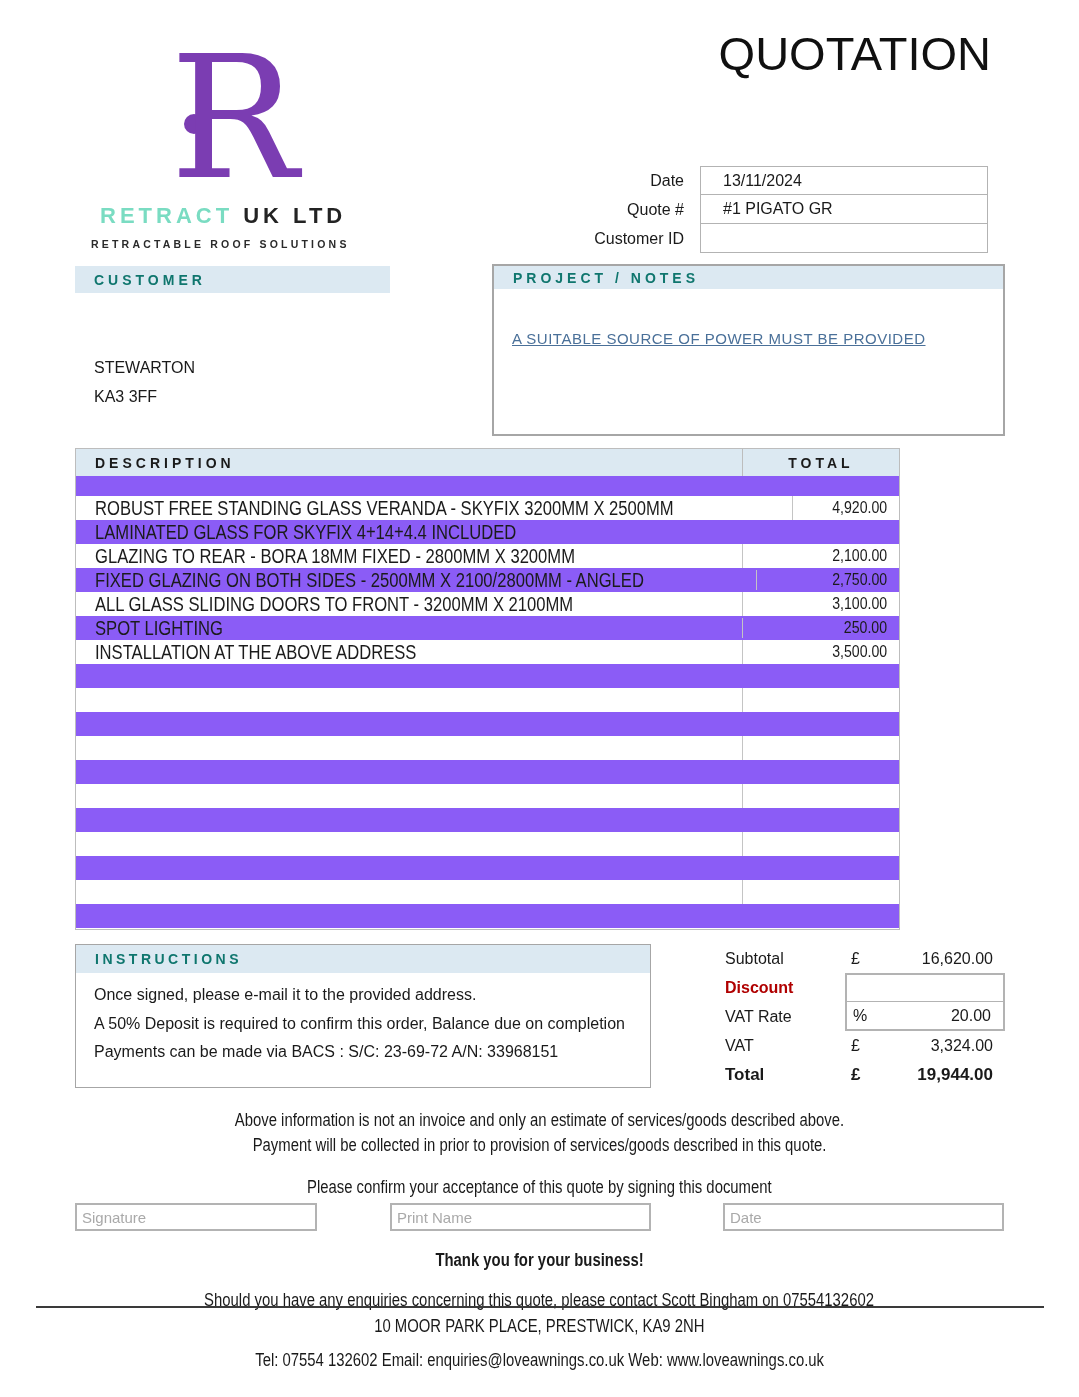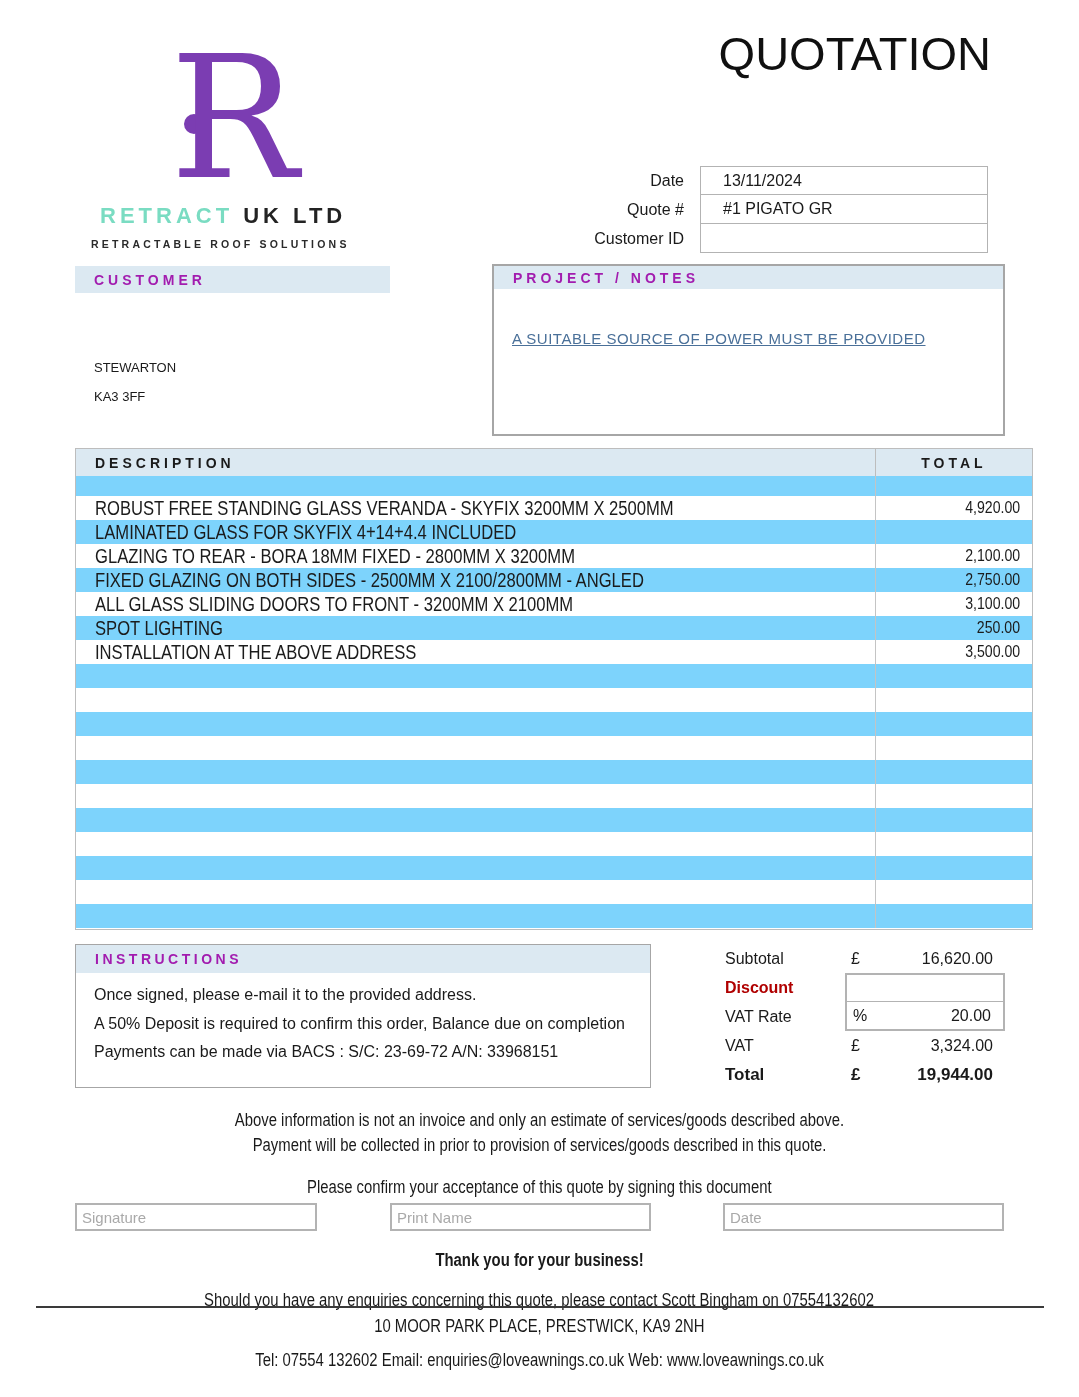--- a/index.html
+++ b/index.html
@@ -23,38 +23,38 @@
   .quotation-title { position:absolute; top:26px; right:88px; font-size:47px; font-weight:400; color:#101010; letter-spacing:0px; }
 
   
   .meta { position:absolute; left:545px; top:166px; width:459px; }
   .meta-row { display:flex; height:29px; align-items:center; }
   .meta-label { width:155px; text-align:right; padding-right:16px; font-size:16px; color:#1a1a1a; }
   .meta-box { width:288px; height:29px; border:1.5px solid #b3b3b3; display:flex; align-items:center; padding-left:22px; font-size:16px; background:#fff; }
   .meta-row + .meta-row .meta-box { border-top:none; }
 
   
-  .sec-header { background:#dce9f2; font-size:14px; font-weight:700; letter-spacing:4px; color:#a21caf; display:flex; align-items:center; padding-left:19px; }
+  .sec-header { background:#dce9f2; font-size:14px; font-weight:700; letter-spacing:4px; color:#0f766e; display:flex; align-items:center; padding-left:19px; }
 
   
   .customer-bar { position:absolute; left:75px; top:266px; width:315px; height:27px; }
-  .customer-lines { position:absolute; left:94px; top:353px; font-size:13px; line-height:29px; color:#1a1a1a; }
+  .customer-lines { position:absolute; left:94px; top:353px; font-size:16px; line-height:29px; color:#1a1a1a; }
 
   
   .project-box { position:absolute; left:492px; top:264px; width:513px; height:172px; border:2px solid #a6a6a6; background:#fff; }
   .project-box .sec-header { height:23px; margin:0; }
   .project-note { position:absolute; left:18px; top:64px; font-size:15px; letter-spacing:.5px; color:#4a7099; text-decoration:underline; }
 
   
-  .items-table { position:absolute; left:75px; top:448px; width:958px; height:482px; border:1.5px solid #bdbdbd; background:#fff; }
+  .items-table { position:absolute; left:75px; top:448px; width:825px; height:482px; border:1.5px solid #bdbdbd; background:#fff; }
   .items-head { display:flex; height:27px; background:#dce9f2; }
   .items-head .h-desc { flex:1; display:flex; align-items:center; padding-left:19px; font-size:14px; font-weight:700; letter-spacing:4px; }
   .items-head .h-total { width:157px; display:flex; align-items:center; justify-content:center; font-size:14px; font-weight:700; letter-spacing:4px; border-left:1.5px solid #bdbdbd; }
   .trow { display:flex; height:24px; background:#fff; }
-  .trow.alt { background:#7dd3fc; }
+  .trow.alt { background:#8b5cf6;align-items:center; }
   .trow.spacer { height:20px; }
   .tcell-desc { flex:1; display:flex; align-items:center; padding-left:19px; font-size:20px; color:#1b1b1b; overflow:visible; }
   .tcell-total { width:157px; display:flex; align-items:center; justify-content:flex-end; padding-right:12px; font-size:17px; color:#1b1b1b; border-left:1.5px solid #c4c4c4; }
 
   
   .instructions-box { position:absolute; left:75px; top:944px; width:576px; height:144px; border:1.5px solid #a6a6a6; background:#fff; }
   .instructions-box .sec-header { height:28px; letter-spacing:3.5px; }
   .instructions-lines { padding:8px 18px 0 18px; font-size:16px; line-height:28.5px; color:#1a1a1a; }
 
   

